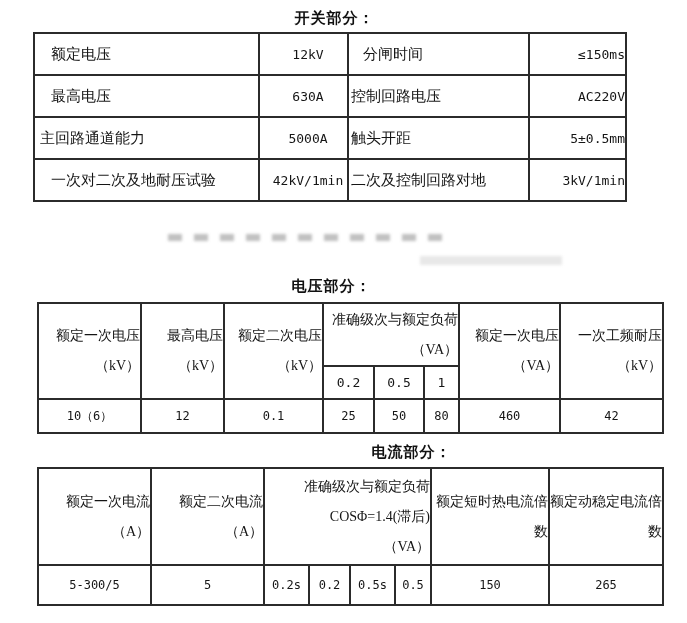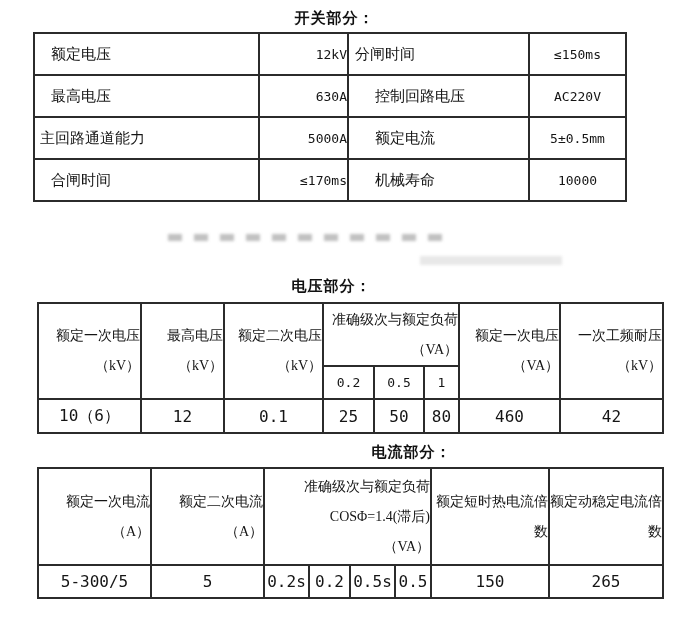--- a/index.html
+++ b/index.html
@@ -17,33 +17,33 @@
   td{
     border:2px solid #2b2b2b;vertical-align:middle;
     font-size:14px;color:#151515;overflow:hidden;white-space:nowrap;
     padding:0;
   }
   
   #switch-table{left:33px;top:32px;}
   #switch-table td{height:40px;}
   #switch-table td.lbl{text-align:left;padding-left:16px;font-size:15px;margin-left:8px;}
   #switch-table td.lbl.flush{padding-left:5px;}
-  #switch-table td.val{text-align:right;padding-left:9px;
+  #switch-table td.val{text-align:center;padding-left:9px;
     font-family:"DejaVu Sans Mono","Liberation Mono",monospace;font-size:13px;}
-  #switch-table td.lbl2{text-align:left;padding-left:26px;font-size:15px;}
-  #switch-table td.lbl2.flush{padding-left:6px;}
-  #switch-table td.val2{text-align:center;
+  #switch-table td.lbl2{text-align:left;padding-left:2px;font-size:15px;}
+  #switch-table td.lbl2.flush{padding-left:14px;}
+  #switch-table td.val2{text-align:right;
     font-family:"DejaVu Sans Mono","Liberation Mono",monospace;font-size:13px;}
   
   #voltage-table{left:37px;top:302px;}
   #current-table{left:37px;top:467px;}
   td.hdr{text-align:center;line-height:30px;font-size:14px;}
   td.subhdr{text-align:center;font-size:13px;
     font-family:"DejaVu Sans Mono","Liberation Mono",monospace;}
-  td.data{text-align:center;font-size:16px;
+  td.data{text-align:center;font-size:12px;
     font-family:"DejaVu Sans Mono","Liberation Mono",monospace;}
   td.hdr .ln{display:block;line-height:30px;text-align:right;}
   
   .smudge{position:absolute;filter:blur(1.5px);pointer-events:none;}
   .smudge-1{left:168px;top:234px;width:278px;height:7px;
     background:repeating-linear-gradient(90deg,rgba(90,90,90,.38) 0 14px,rgba(0,0,0,0) 14px 26px);}
   .smudge-2{left:420px;top:256px;width:142px;height:9px;background:rgba(150,150,150,.22);}
 </style>
 </head>
 <body>
@@ -66,28 +66,28 @@
   </tr>
   <tr>
     <td class="lbl">最高电压</td>
     <td class="val">630A</td>
     <td class="lbl2">控制回路电压</td>
     <td class="val2">AC220V</td>
   </tr>
   <tr>
     <td class="lbl flush">主回路通道能力</td>
     <td class="val">5000A</td>
-    <td class="lbl2">额定电流</td>
+    <td class="lbl2">触头开距</td>
     <td class="val2">5±0.5mm</td>
   </tr>
   <tr>
-    <td class="lbl">合闸时间</td>
-    <td class="val">≤170ms</td>
-    <td class="lbl2">机械寿命</td>
-    <td class="val2">10000</td>
+    <td class="lbl">一次对二次及地耐压试验</td>
+    <td class="val">42kV/1min</td>
+    <td class="lbl2">二次及控制回路对地</td>
+    <td class="val2">3kV/1min</td>
   </tr>
 </tbody>
   </table>
 
 <div class="smudge smudge-1"></div>
 <div class="smudge smudge-2"></div>
 
 <div class="sec-title" style="top:277px;margin-left:-12px;">电压部分：</div>
 
 <table id="voltage-table">
@@ -176,21 +176,21 @@
     </td>
     <td class="hdr">
       <span class="ln">额定短时热电流倍</span>
       <span class="ln">数</span>
     </td>
     <td class="hdr">
       <span class="ln">额定动稳定电流倍</span>
       <span class="ln">数</span>
     </td>
   </tr>
-  <tr style="height:33px">
+  <tr style="height:40px">
     <td class="data">5-300/5</td>
     <td class="data">5</td>
     <td class="data">0.2s</td>
     <td class="data">0.2</td>
     <td class="data">0.5s</td>
     <td class="data">0.5</td>
     <td class="data">150</td>
     <td class="data">265</td>
   </tr>
 </tbody>

